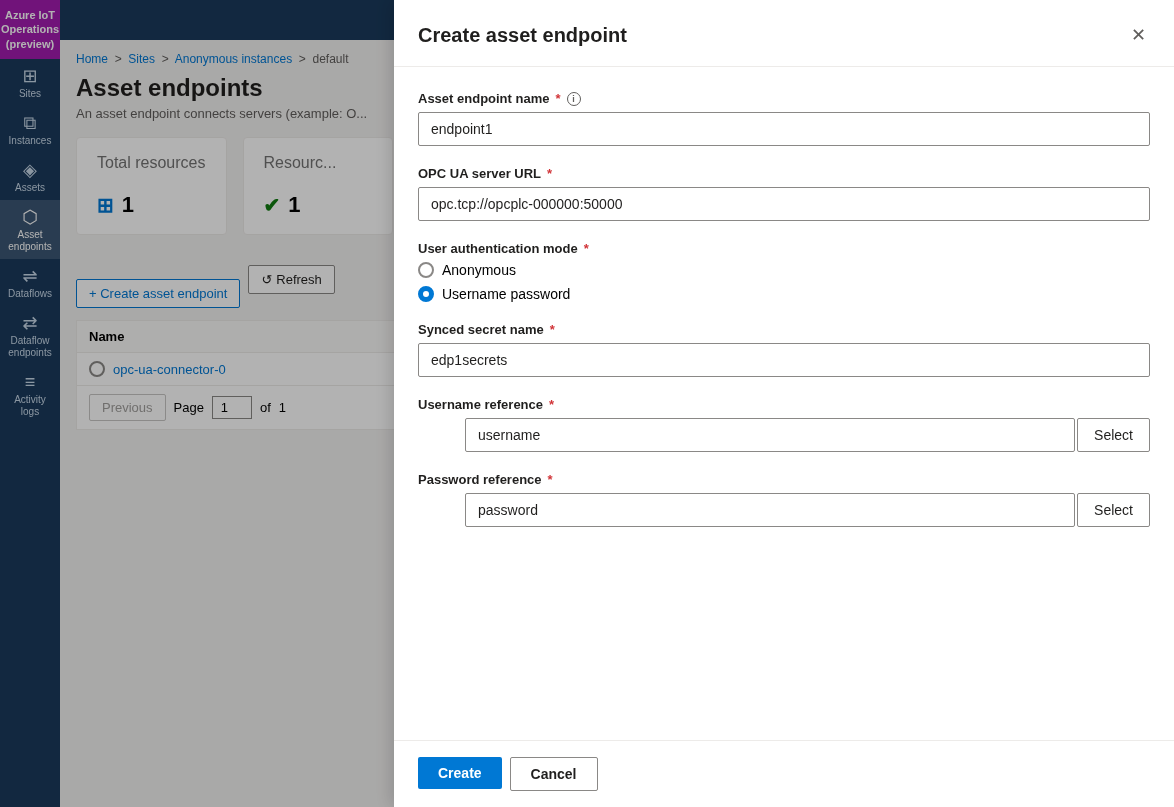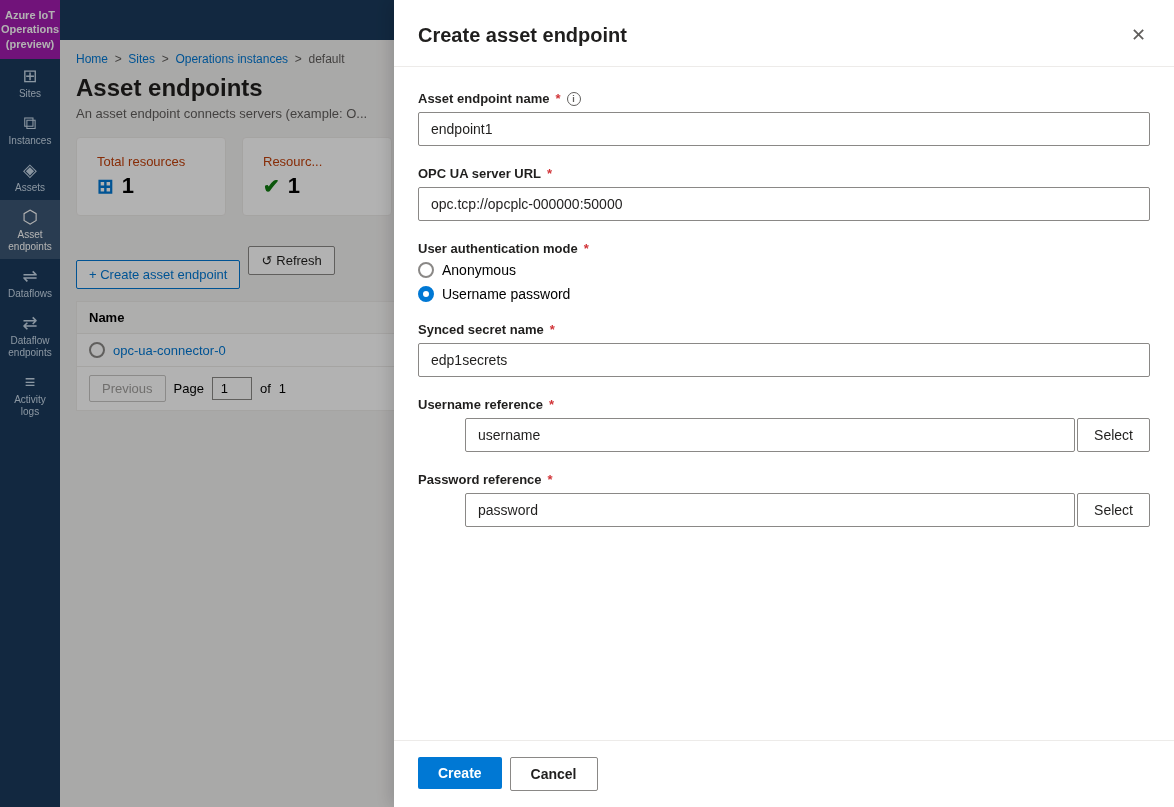--- a/index.html
+++ b/index.html
@@ -99,21 +99,21 @@
       gap: 16px;
       margin-bottom: 16px;
     }
     .stat-card {
       background: white;
       border: 1px solid #edebe9;
       border-radius: 4px;
       padding: 16px 20px;
       min-width: 150px;
     }
-    .stat-label { font-size: 13px; color: #c2410c; margin-bottom: 4px; }
+    .stat-label { font-size: 16px; color: #737373; margin-bottom: 20px; }
     .stat-value { display: flex; align-items: center; gap: 8px; font-size: 22px; font-weight: 600; }
     .stat-icon-grid { color: #0078d4; font-size: 20px; }
     .stat-icon-check { color: #107c10; font-size: 20px; }
 
     .toolbar-row {
       display: flex;
       gap: 8px;
       margin-bottom: 12px;
       align-items: center;
     }
@@ -389,21 +389,21 @@
 
 <div class="main-area">
   <div class="top-bar"></div>
   <div class="content-area">
 
     <div class="breadcrumb">
       <a href="#">Home</a>
       &nbsp;&gt;&nbsp;
       <a href="#">Sites</a>
       &nbsp;&gt;&nbsp;
-      <a href="#">Operations instances</a>
+      <a href="#">Anonymous instances</a>
       &nbsp;&gt;&nbsp;
       <span>default</span>
     </div>
 
     <h1 class="page-title">Asset endpoints</h1>
     <p class="page-desc">An asset endpoint connects servers (example: O...</p>
 
     <div class="stats-row">
       <div class="stat-card">
         <div class="stat-label">Total resources</div>

